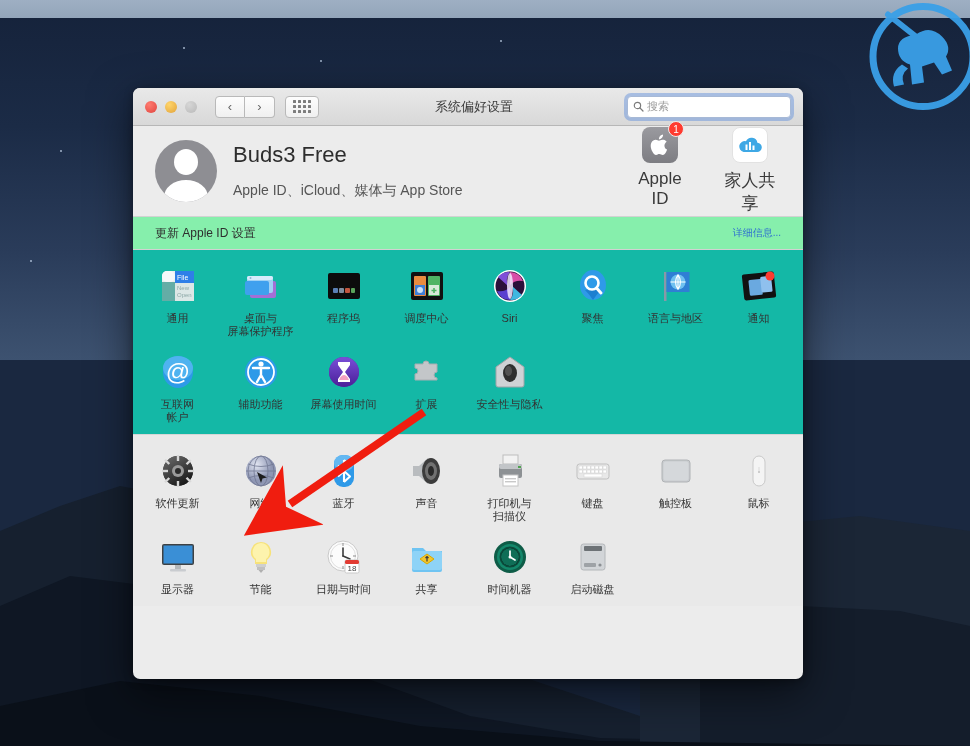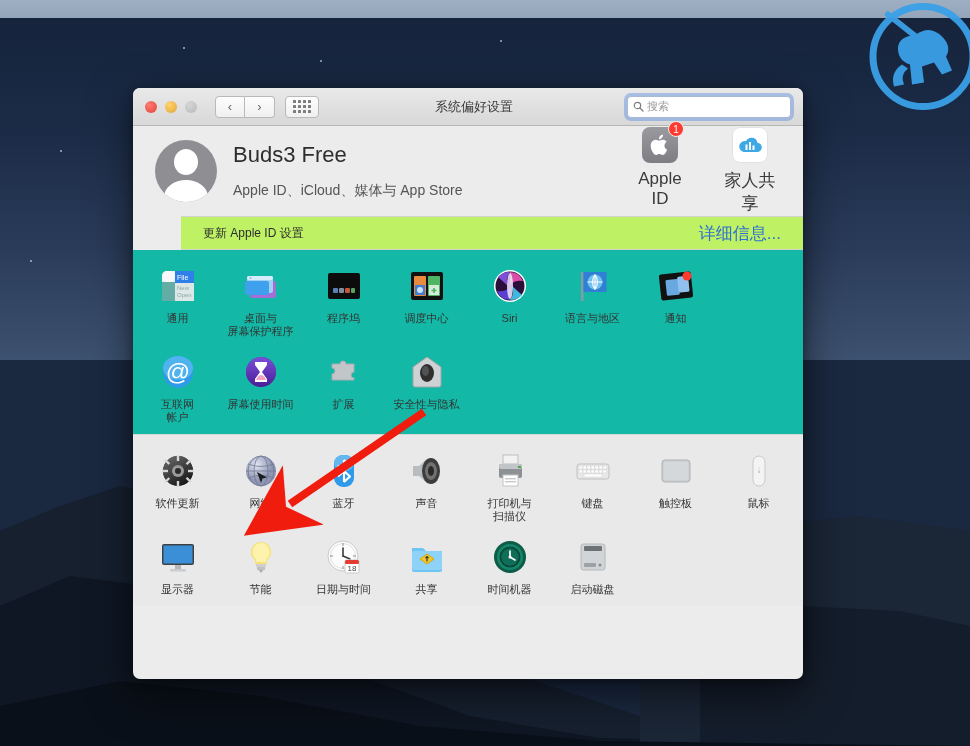--- a/index.html
+++ b/index.html
@@ -143,24 +143,24 @@
     display:flex; align-items:center; justify-content:center;
   }
 
   
   .notice {
     height: 34px;
     border-top: 1px solid #d2d2d2;
     border-bottom: 1px solid #d2d2d2;
     display:flex; align-items:center;
     padding: 0 22px;
-    background:#bef264;
-    font-size: 12px; color:#2e2e2e;margin-left:48px;
-  }
-  .notice-link { margin-left:auto; color:#2f6fd0; font-size:17px; }
+    background:#86efac;
+    font-size: 12px; color:#2e2e2e;
+  }
+  .notice-link { margin-left:auto; color:#2f6fd0; font-size:10px; }
 
   
   .gridsection { background:#14b8a6; padding: 12px 0 0 0; }
   .gridsection.alt { background:#e9e9e9; }
   .sep { height:1px; background:#d6d6d6; }
   .grow {
     display:grid; grid-template-columns: repeat(8, 83px);
     justify-content: center; padding-bottom: 10px;
   }
   .cell {
@@ -368,20 +368,31 @@
             <path d="M18 4 a14.5 14.5 0 0 1 13 9 a14 14 0 0 0-13 4 z" fill="#d94ea8"></path>
             <path d="M18 32 a14.5 14.5 0 0 1-13-9 a14 14 0 0 0 13-4 z" fill="#5a3fd0"></path>
             <path d="M6 9 a14.5 14.5 0 0 1 12-5 a14 14 0 0 0 -2 14 z" fill="#7f4fd8"></path>
             <path d="M30 27 a14.5 14.5 0 0 1-12 5 a14 14 0 0 0 2 -14 z" fill="#3fb8e0"></path>
             <ellipse cx="18" cy="18" rx="3" ry="13" fill="#f2e8ff" opacity=".85"></ellipse>
           </svg>
         </div>
         <div class="lb">Siri</div>
       </div>
 
+      <div class="cell">
+        <div class="ic">
+          <svg width="36" height="36" viewBox="0 0 36 36">
+            <ellipse cx="18" cy="17" rx="13" ry="15" fill="#2e9ae8"></ellipse>
+            <path d="M18 32 q-4 -6 -8 -10 q8 -2 16 0 q-4 4 -8 10 z" fill="#1d7fd0"></path>
+            <circle cx="17" cy="15" r="6.5" fill="none" stroke="#fff" stroke-width="2.6"></circle>
+            <line x1="21.5" y1="20" x2="26" y2="25" stroke="#fff" stroke-width="3" stroke-linecap="round"></line>
+          </svg>
+        </div>
+        <div class="lb">聚焦</div>
+      </div>
 
       <div class="cell">
         <div class="ic">
           <svg width="36" height="36" viewBox="0 0 36 36">
             <rect x="6" y="4" width="2.5" height="29" fill="#8a98a8"></rect>
             <path d="M8.5 4 h23 v20 h-23 z" fill="#2f7fd4"></path>
             <circle cx="20" cy="14" r="7.5" fill="#6fc0f0"></circle>
             <path d="M12.5 14 h15 M20 6.5 v15 M20 6.5 q-5 7.5 0 15 M20 6.5 q5 7.5 0 15" stroke="#fff" stroke-width="1.1" fill="none"></path>
           </svg>
         </div>
@@ -408,20 +419,31 @@
             <ellipse cx="18" cy="18" rx="15" ry="16" fill="#2e9ae8"></ellipse>
             <ellipse cx="18" cy="14" rx="15" ry="12" fill="#4fb3f0"></ellipse>
             <text x="18" y="26" font-size="24" fill="#fff" text-anchor="middle" font-family="Liberation Sans">@</text>
           </svg>
         </div>
         <div class="lb" style="white-space:pre-line">互联网
 帐户</div>
       </div>
 
 
+      <div class="cell">
+        <div class="ic">
+          <svg width="36" height="36" viewBox="0 0 36 36">
+            <circle cx="18" cy="18" r="16" fill="#2e9ae8"></circle>
+            <circle cx="18" cy="18" r="13" fill="none" stroke="#fff" stroke-width="1.8"></circle>
+            <circle cx="18" cy="10" r="2.6" fill="#fff"></circle>
+            <path d="M10 14 h16 M18 14 v7 M18 21 l-4 7 M18 21 l4 7" stroke="#fff" stroke-width="2.4" stroke-linecap="round" fill="none"></path>
+          </svg>
+        </div>
+        <div class="lb">辅助功能</div>
+      </div>
 
       <div class="cell">
         <div class="ic">
           <svg width="36" height="36" viewBox="0 0 36 36">
             <circle cx="18" cy="18" r="15" fill="#5a2fb0"></circle>
             <circle cx="18" cy="18" r="15" fill="url(#g1)"></circle>
             <defs>
                 <linearGradient id="g1" x1="0" y1="0" x2="0" y2="1">
               <stop offset="0" stop-color="#7a4fd8"></stop>
                   <stop offset="1" stop-color="#4a1f98"></stop>

